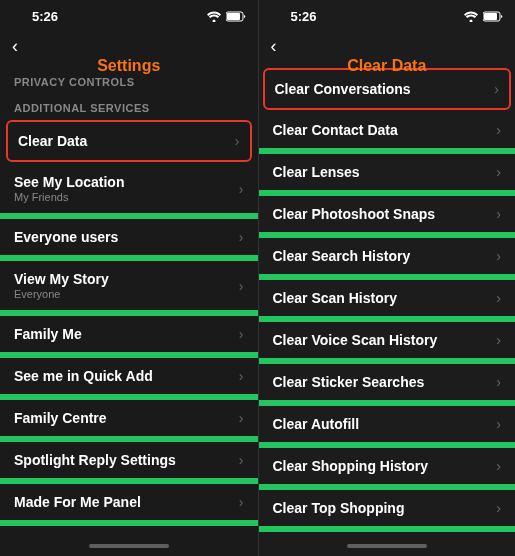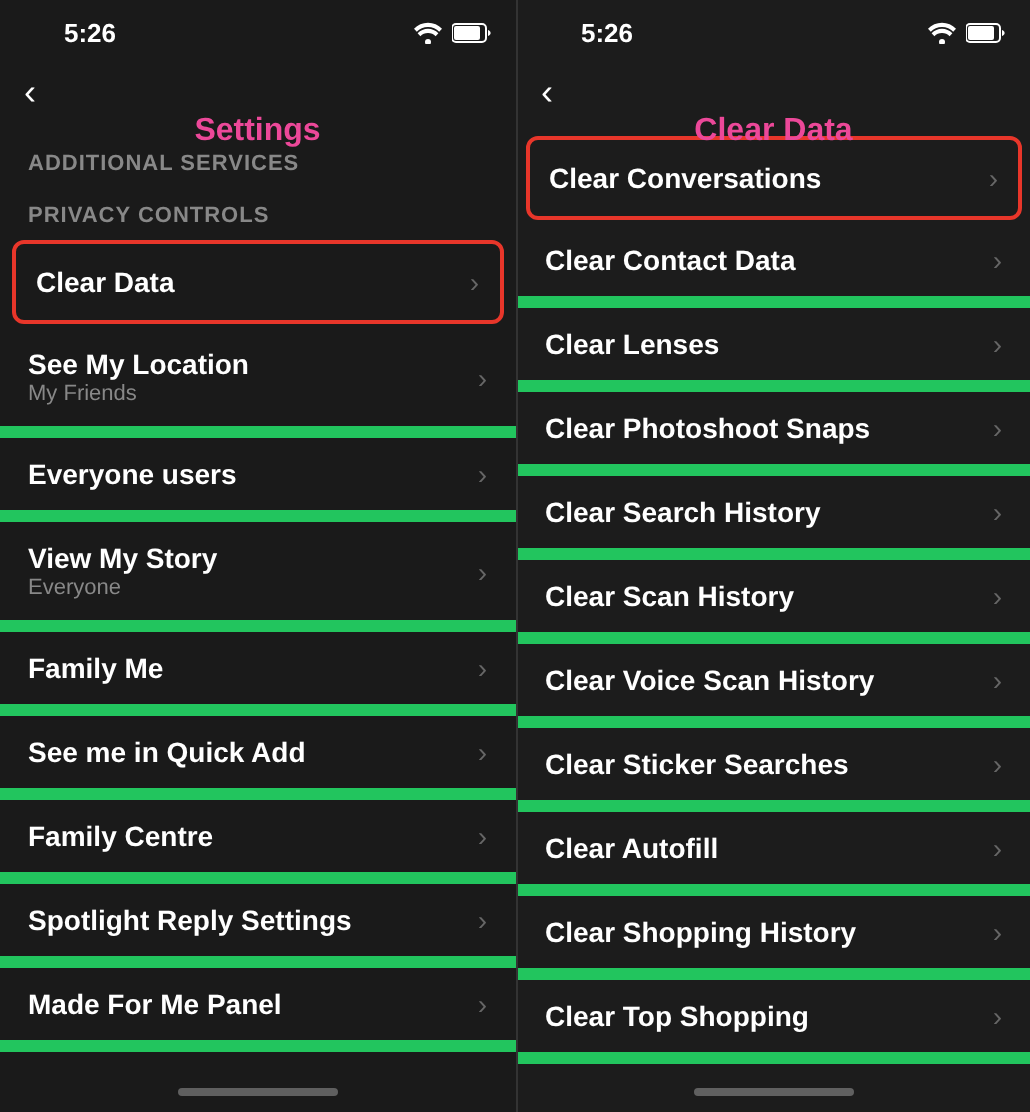--- a/index.html
+++ b/index.html
@@ -53,21 +53,21 @@
       display: flex;
       align-items: center;
       justify-content: center;
       padding: 6px 12px 8px;
       position: relative;
       height: 38px;
     }
     .header-title {
       font-size: 16px;
       font-weight: 700;
-      color: #ec4899;
+      color: #f97316;
       text-align: right;
       margin-top: 40px;
     }
     .back-arrow {
       position: absolute;
       left: 12px;
       color: #fff;
       font-size: 18px;
       cursor: pointer;
     }
@@ -173,23 +173,23 @@
     </div>
   </div>
 
   <div class="header">
     <span class="back-arrow">‹</span>
     <span class="header-title">Settings</span>
   </div>
 
   <div class="scroll-area">
 
+    <div class="section-label">PRIVACY CONTROLS</div>
+
     <div class="section-label">ADDITIONAL SERVICES</div>
-
-    <div class="section-label">PRIVACY CONTROLS</div>
 
     <div class="list-item highlighted">
       <div class="list-item-content">
         <span class="list-item-title">Clear Data</span>
       </div>
       <span class="chevron">›</span>
     </div>
 
     <div class="list-item">
       <div class="list-item-content">

